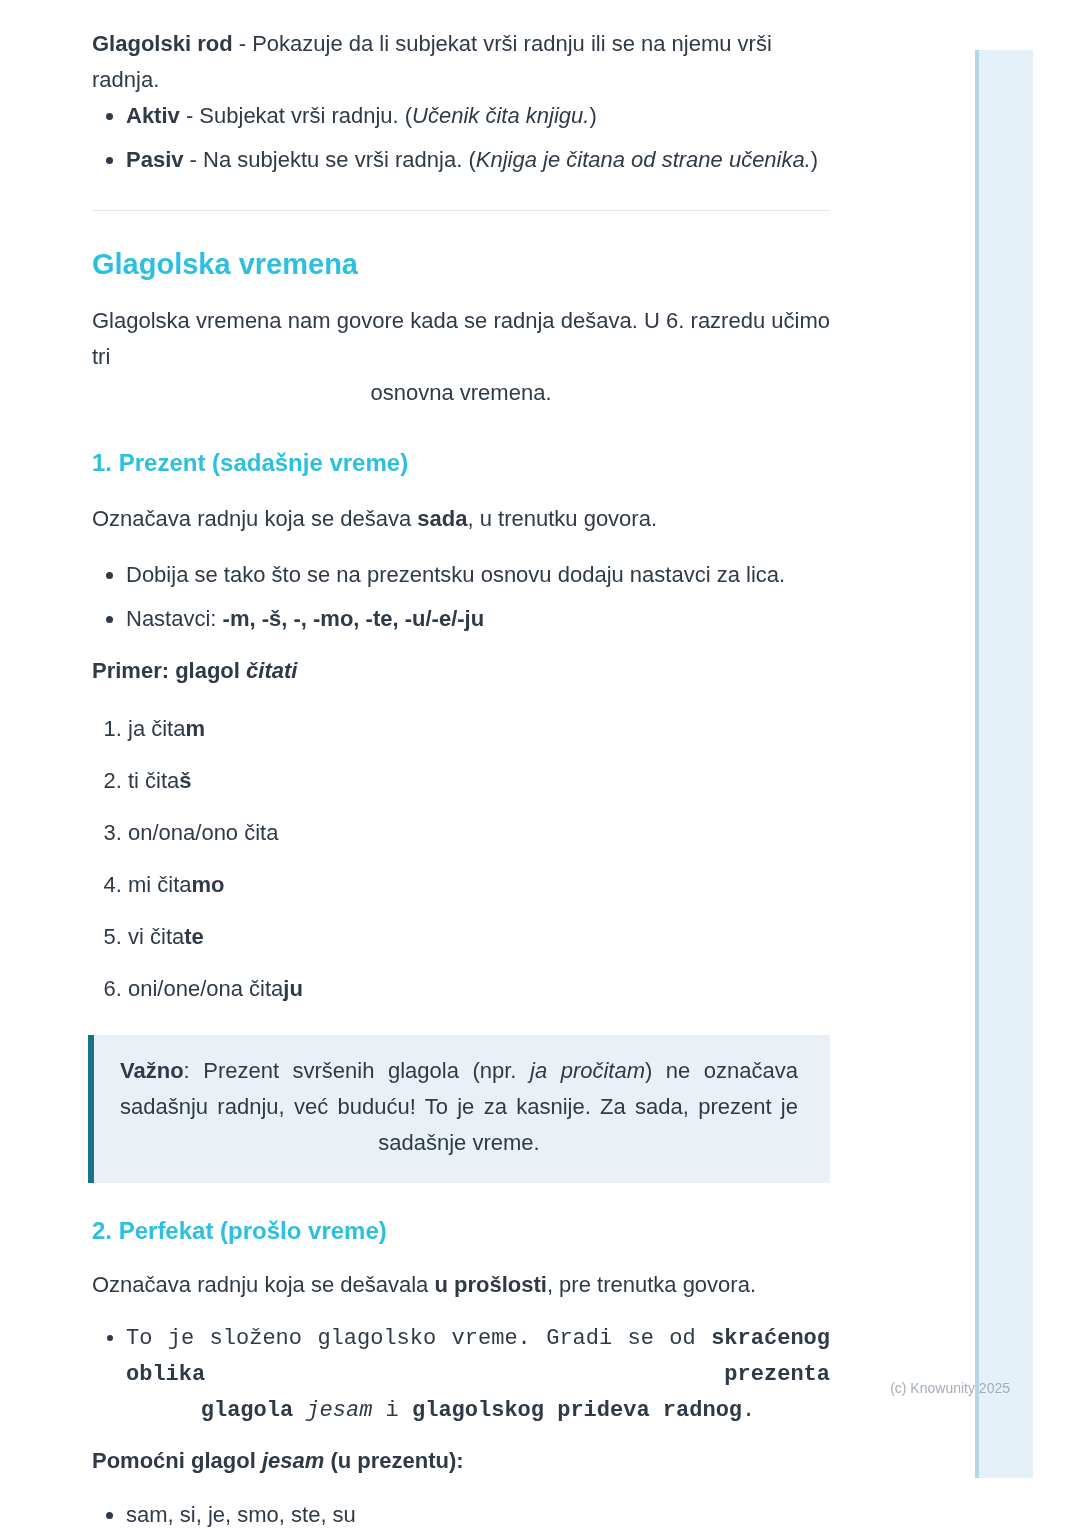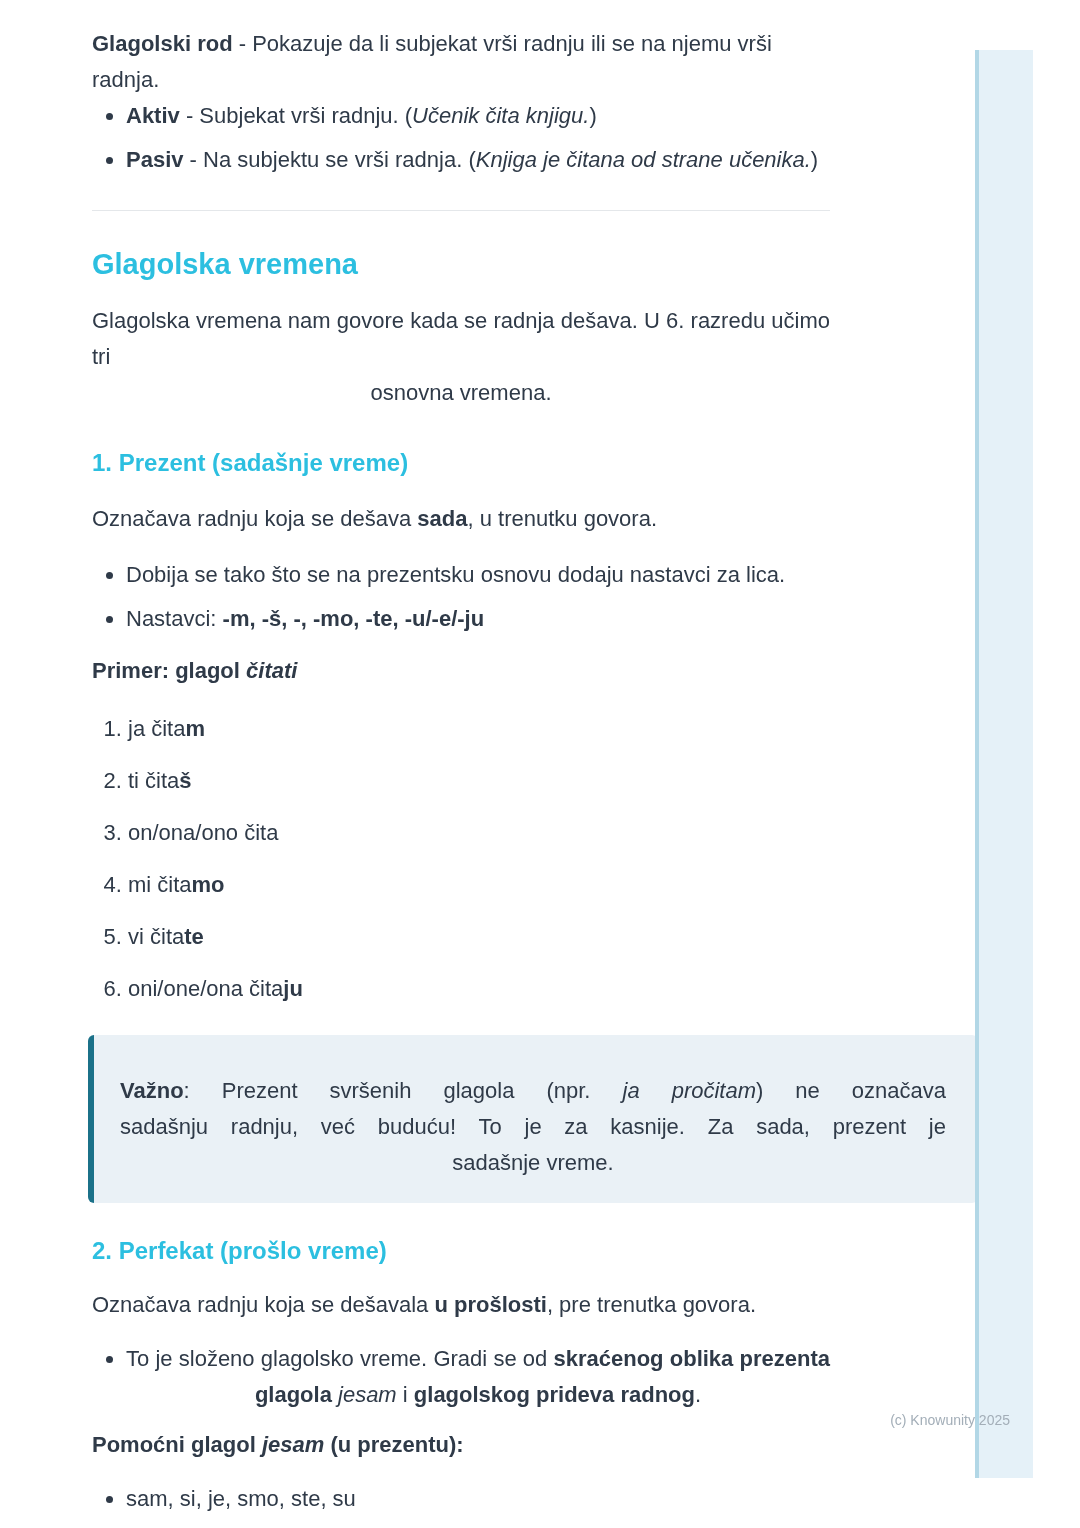--- a/index.html
+++ b/index.html
@@ -41,47 +41,47 @@
   #prezent-bullets { margin-top:20px; }
   #primer { margin-top:16px; }
 
   ol.conj { margin-top:22px; padding-left:36px; }
   ol.conj li { line-height:36px; }
   ol.conj li + li { margin-top:16px; }
 
   .callout {
     margin-top:28px;
     margin-left:-4px;
-    width:890px;
+    width:742px;
     box-sizing:border-box;
     background:var(--callout_bg, #eaf1f6);
     border-left:6px solid var(--callout_border, #1b7189);
-    border-radius:6px;
-    padding:38px 32px 22px 26px;
+    border-radius:0;
+    padding:18px 32px 22px 26px;
   }
   #perfekat-heading { margin-top:32px; }
   #perfekat-lead { margin-top:20px; }
-  #perfekat-bullets { margin-top:18px; }
+  #perfekat-bullets { margin-top:18px;font-family:Liberation Mono, monospace; }
   #pomocni { margin-top:14px; }
   #forms-list { margin-top:18px; }
 
   
   .fline { display:block; text-align:justify; text-align-last:justify; }
   .lline { display:block; text-align:center; }
 
   .edge-strip {
     position:absolute; left:975px; top:50px;
     width:58px; height:1428px;
     box-sizing:border-box;
     background:var(--strip_fill, #e5f1f8);
     border-left:4px solid var(--strip_edge, #b2d7e6);
     z-index:1;
   }
   .copyright {
-    position:absolute; top:1410px; right:70px;
+    position:absolute; top:1378px; right:70px;
     font-size:14px; line-height:20px;
     color:var(--muted, #a3aeb8);
     z-index:2;
   }
 </style>
 </head>
 <body>
 
 <div class="content">
 

